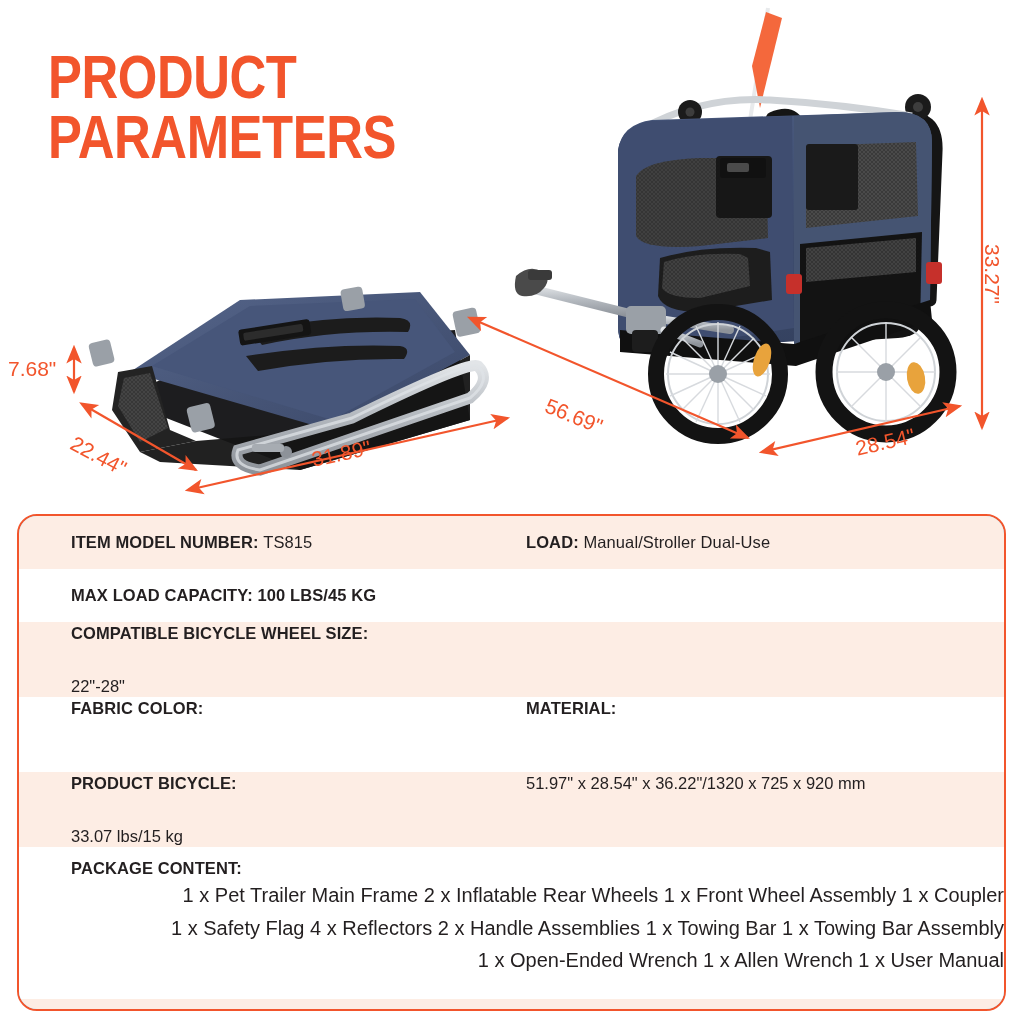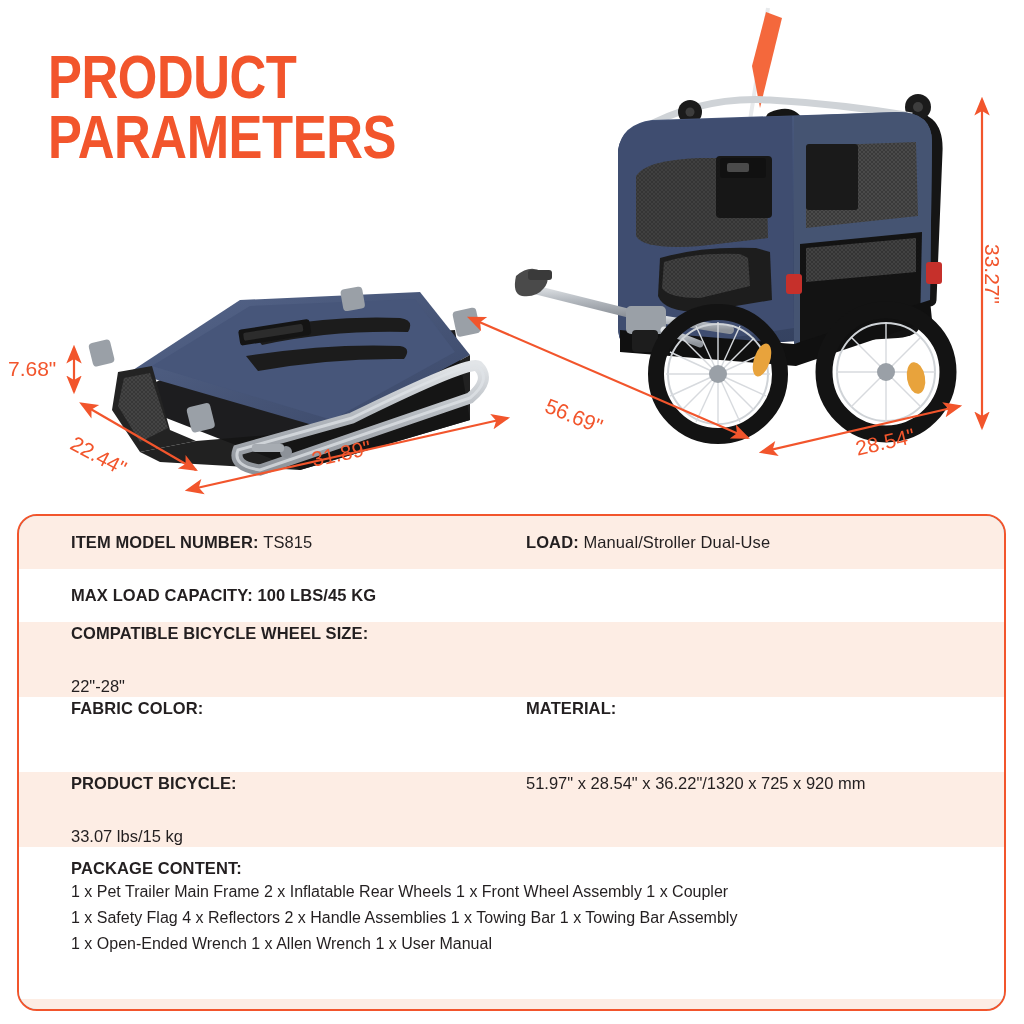--- a/index.html
+++ b/index.html
@@ -106,24 +106,25 @@
   .row-2line .cell { justify-content: space-between; }
 
   .pkg-row {
     background: #ffffff;
     padding: 10px 0 0 52px;
     height: 152px;
     box-sizing: border-box;
   }
   .pkg-row .k { }
   .pkg-line {
-    font-size: 16px;
+    font-size: 20px;
     color: #231f20;
     line-height: 1.62;
     white-space: nowrap;
+    text-align: right;
   }
   .tail-strip {
     background: #FDEDE4;
     height: 36px;
   }
 </style>
 </head>
 <body>
 
 <div id="title-block">

